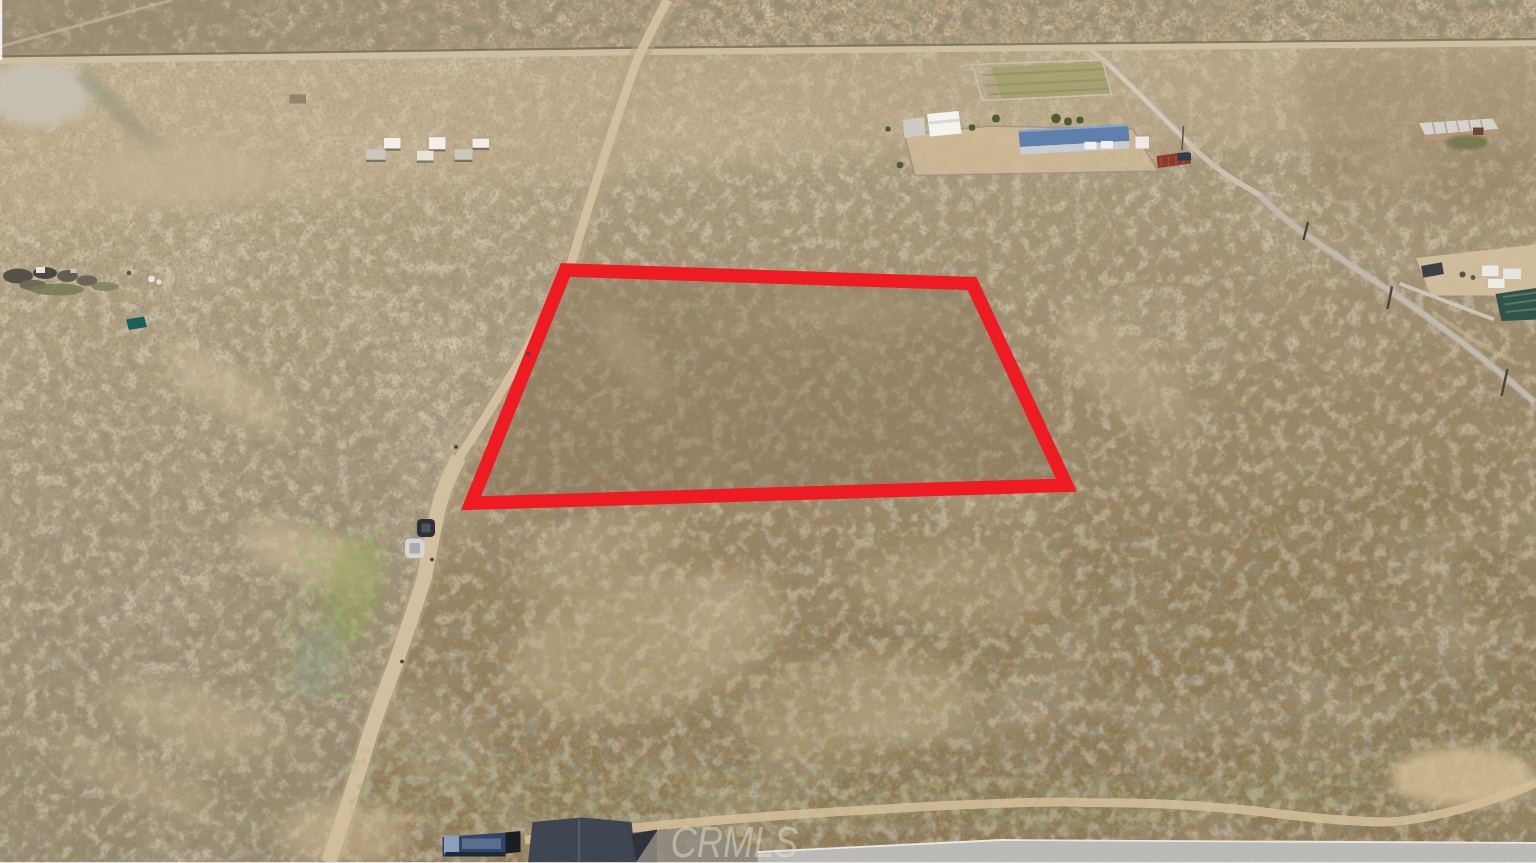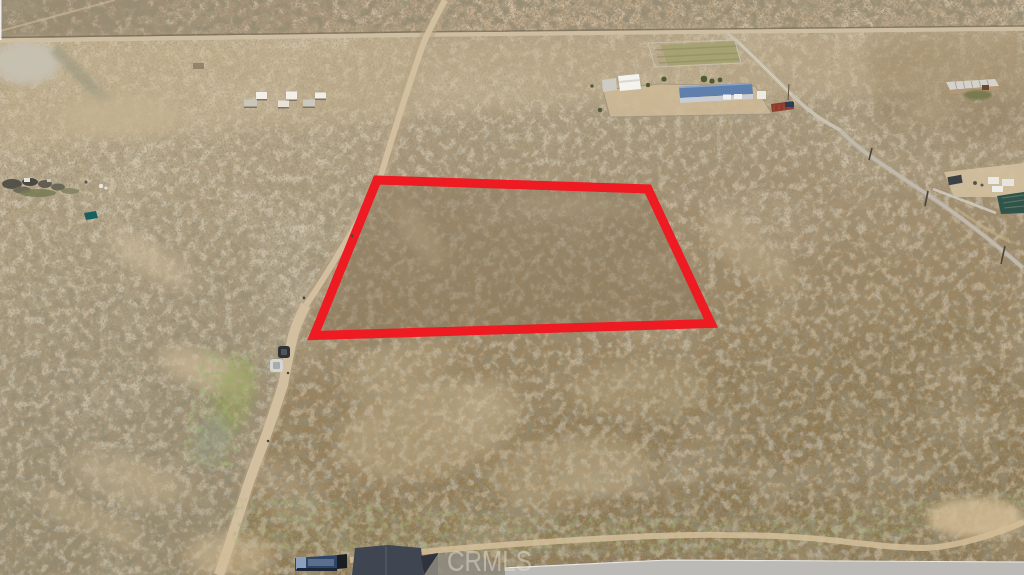--- a/index.html
+++ b/index.html
@@ -1,16 +1,16 @@
 <!DOCTYPE html>
 <html><head>
 <meta charset="utf-8">
 <style>
   html,body{margin:0;padding:0;background:#fff;}
-  #wrap{width:1024px;height:575px;overflow:hidden;position:relative;font-family:"Liberation Sans", sans-serif;}
+  #wrap{width:1024px;height:575px;overflow:hidden;position:relative;font-family:"Liberation Sans", sans-serif;font-style:italic;}
 </style>
 </head>
 <body>
 <div id="wrap">
 <svg width="1024" height="575" viewBox="0 0 1024 575" style="filter:blur(0.5px)">
 <defs>
   <linearGradient id="gTop" x1="0" y1="0" x2="1" y2="0">
     <stop offset="0" stop-color="#8f826b"></stop>
     <stop offset="0.28" stop-color="#a8947a"></stop>
     <stop offset="0.5" stop-color="#bfa98b"></stop>

